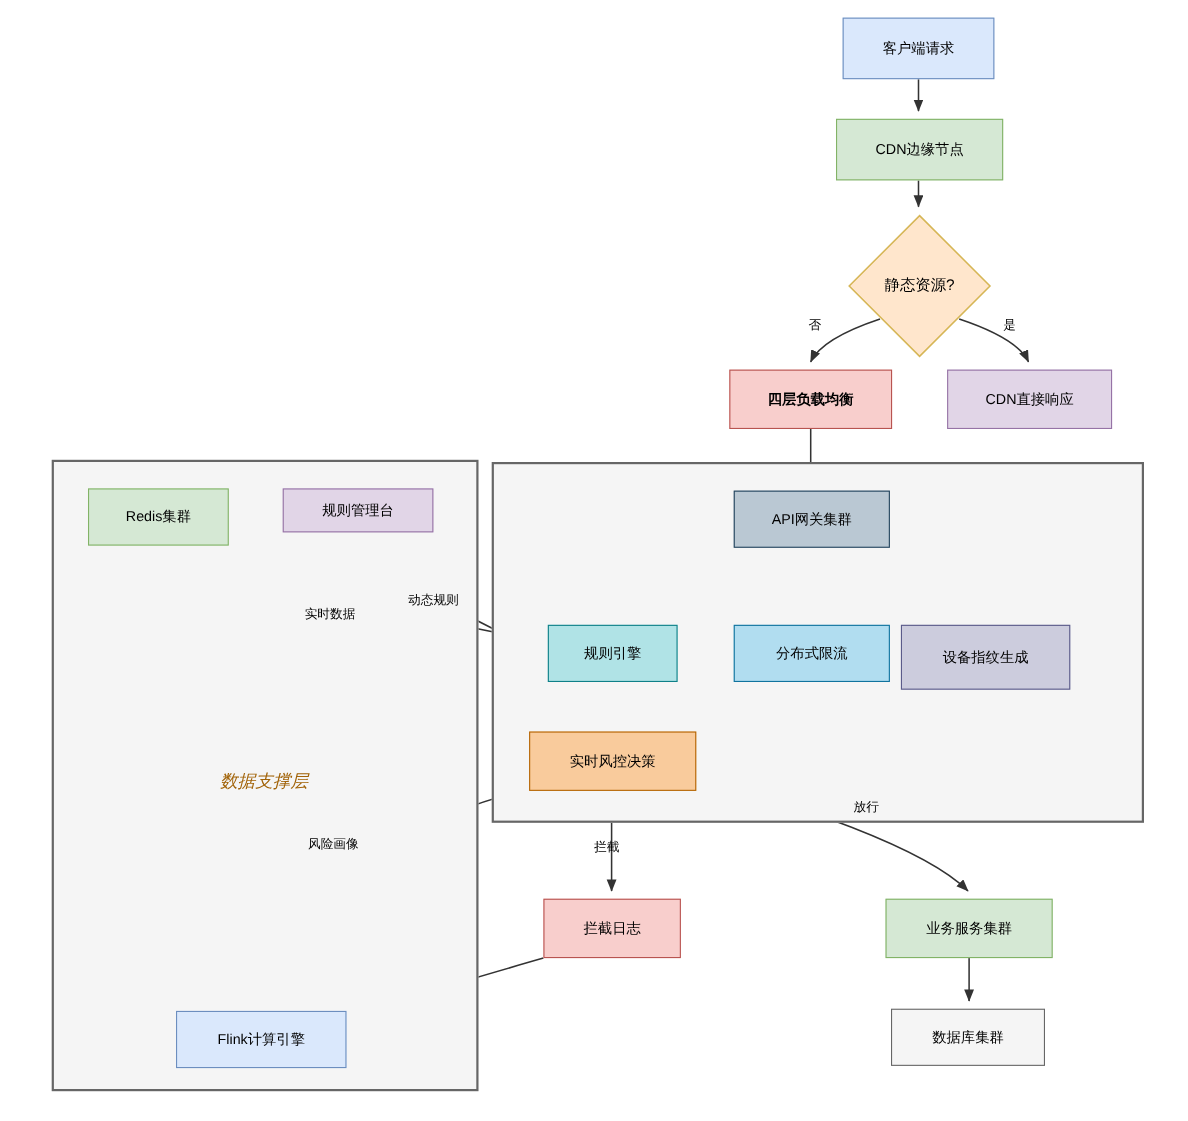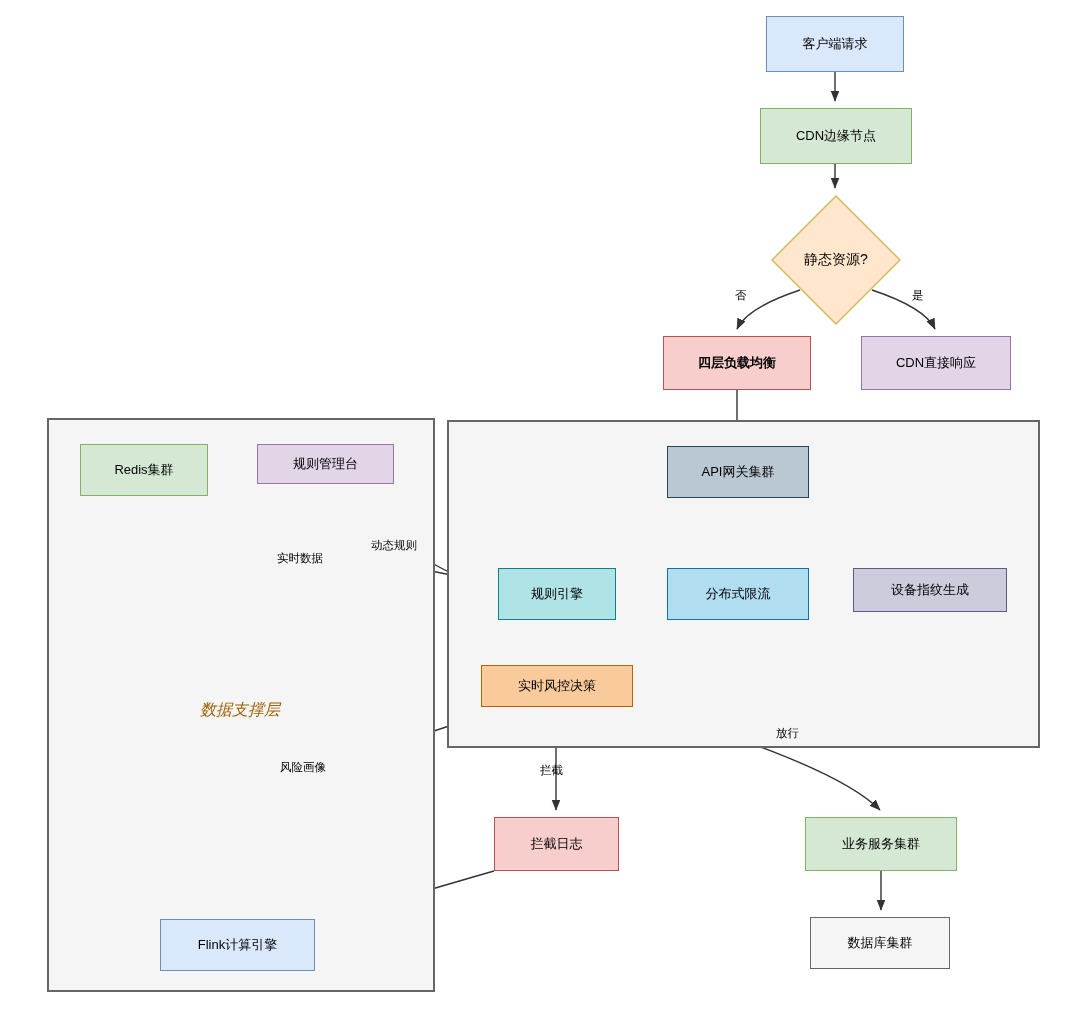--- a/index.html
+++ b/index.html
@@ -131,23 +131,23 @@
   <div class="node" style="left:667px; top:446px; width:142px; height:52px; background:#bac8d3; border-color:#23445d;">API网关集群</div>
 
   <div class="node" style="left:80px; top:444px; width:128px; height:52px; background:#d5e8d4; border-color:#82b366;">Redis集群</div>
 
   <div class="node" style="left:257px; top:444px; width:137px; height:40px; background:#e1d5e7; border-color:#9673a6;">规则管理台</div>
 
   <div class="node" style="left:498px; top:568px; width:118px; height:52px; background:#b0e3e6; border-color:#0e8088;">规则引擎</div>
 
   <div class="node" style="left:667px; top:568px; width:142px; height:52px; background:#b1ddf0; border-color:#10739e;">分布式限流</div>
 
-  <div class="node" style="left:853px; top:568px; width:154px; height:44px; background:#ccccdd; border-color:#5b5b8a;">设备指纹生成</div>
+  <div class="node" style="left:819px; top:568px; width:154px; height:59px; background:#ccccdd; border-color:#5b5b8a;">设备指纹生成</div>
 
-  <div class="node" style="left:481px; top:665px; width:152px; height:42px; background:#f9cb9c; border-color:#b46504;">实时风控决策</div>
+  <div class="node" style="left:481px; top:665px; width:152px; height:54px; background:#f9cb9c; border-color:#b46504;">实时风控决策</div>
 
   <div class="node" style="left:494px; top:817px; width:125px; height:54px; background:#f8cecc; border-color:#b85450;">拦截日志</div>
 
   <div class="node" style="left:805px; top:817px; width:152px; height:54px; background:#d5e8d4; border-color:#82b366;">业务服务集群</div>
 
   <div class="node" style="left:810px; top:917px; width:140px; height:52px; background:#f5f5f5; border-color:#666666;">数据库集群</div>
 
   <div class="node" style="left:160px; top:919px; width:155px; height:52px; background:#dae8fc; border-color:#6c8ebf;">Flink计算引擎</div>
 
   <div class="edge-label" style="left:735px; top:288px;">否</div>

